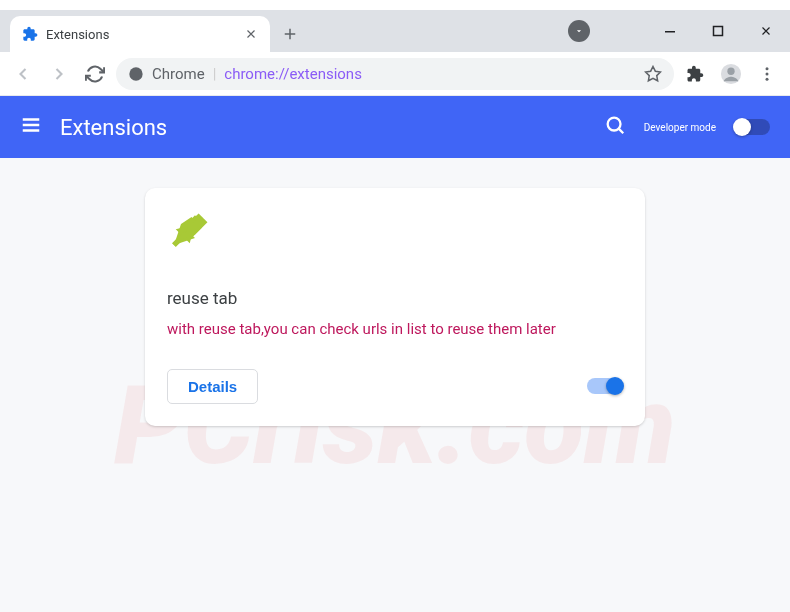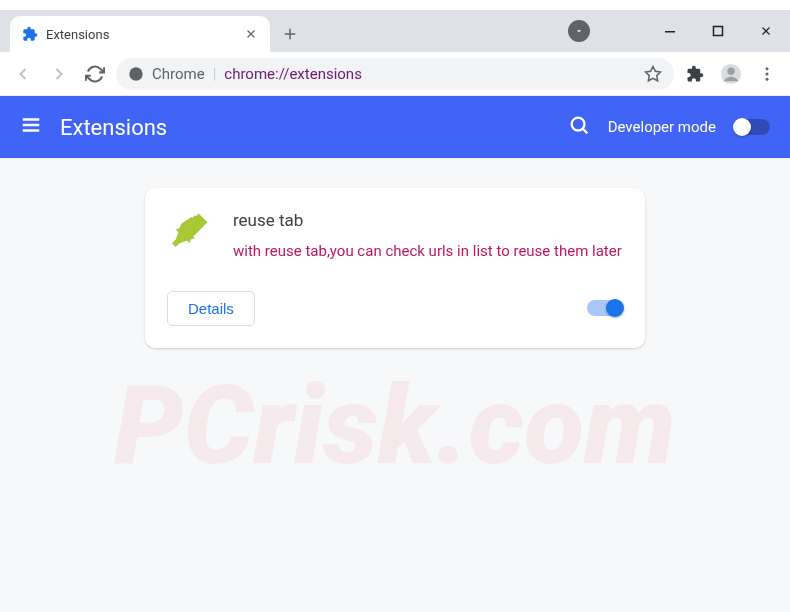--- a/index.html
+++ b/index.html
@@ -115,35 +115,35 @@
       align-items: center;
       background: #f1f3f4;
       border-radius: 18px;
       height: 32px;
       padding: 0 12px;
       gap: 8px;
       font-size: 15px;
     }
     .site-label { color: #5f6368; }
     .divider { color: #cdcdcd; }
-    .url-text { color: #701a75; }
+    .url-text { color: #8b5cf6; }
     .star-icon { color: #5f6368; margin-left: auto; }
     
     .app-bar {
       display: flex;
       align-items: center;
       background: #4065f6;
       height: 62px;
       padding: 0 20px;
       color: #fff;
       gap: 18px;
     }
     .hamburger { cursor: pointer; }
     .app-title { font-size: 22px; font-weight: 400; flex: 1; }
-    .dev-mode-label { font-size: 15px; }
+    .dev-mode-label { font-size: 10px; }
     .toggle {
       width: 36px;
       height: 16px;
       background: rgba(0,0,0,0.25);
       border-radius: 10px;
       position: relative;
     }
     .toggle::after {
       content: "";
       position: absolute;
@@ -185,22 +185,23 @@
       background: #fff;
       width: 500px;
       border-radius: 10px;
       box-shadow: 0 1px 3px rgba(0,0,0,0.12), 0 1px 2px rgba(0,0,0,0.06);
       padding: 22px;
       position: relative;
       z-index: 2;
     }
     .card-top {
       display: flex;
-      gap: 24px;
+      gap: 36px;
       margin-bottom: 28px;
+      flex-direction: column;
     }
     .ext-icon {
       width: 42px;
       height: 42px;
       flex-shrink: 0;
     }
     .ext-name {
       font-size: 17px;
       color: #3c4043;
       margin-bottom: 10px;
@@ -216,21 +217,21 @@
       gap: 12px;
     }
     .card-btn {
       border: 1px solid #dadce0;
       background: #fff;
       color: #1a73e8;
       font-size: 15px;
       padding: 8px 20px;
       border-radius: 5px;
       cursor: pointer;
-      font-weight: 400;
+      font-weight: 700;
     }
     .ext-toggle {
       margin-left: auto;
       width: 36px;
       height: 16px;
       background: #a8c7fa;
       border-radius: 10px;
       position: relative;
     }
     .ext-toggle::after {

